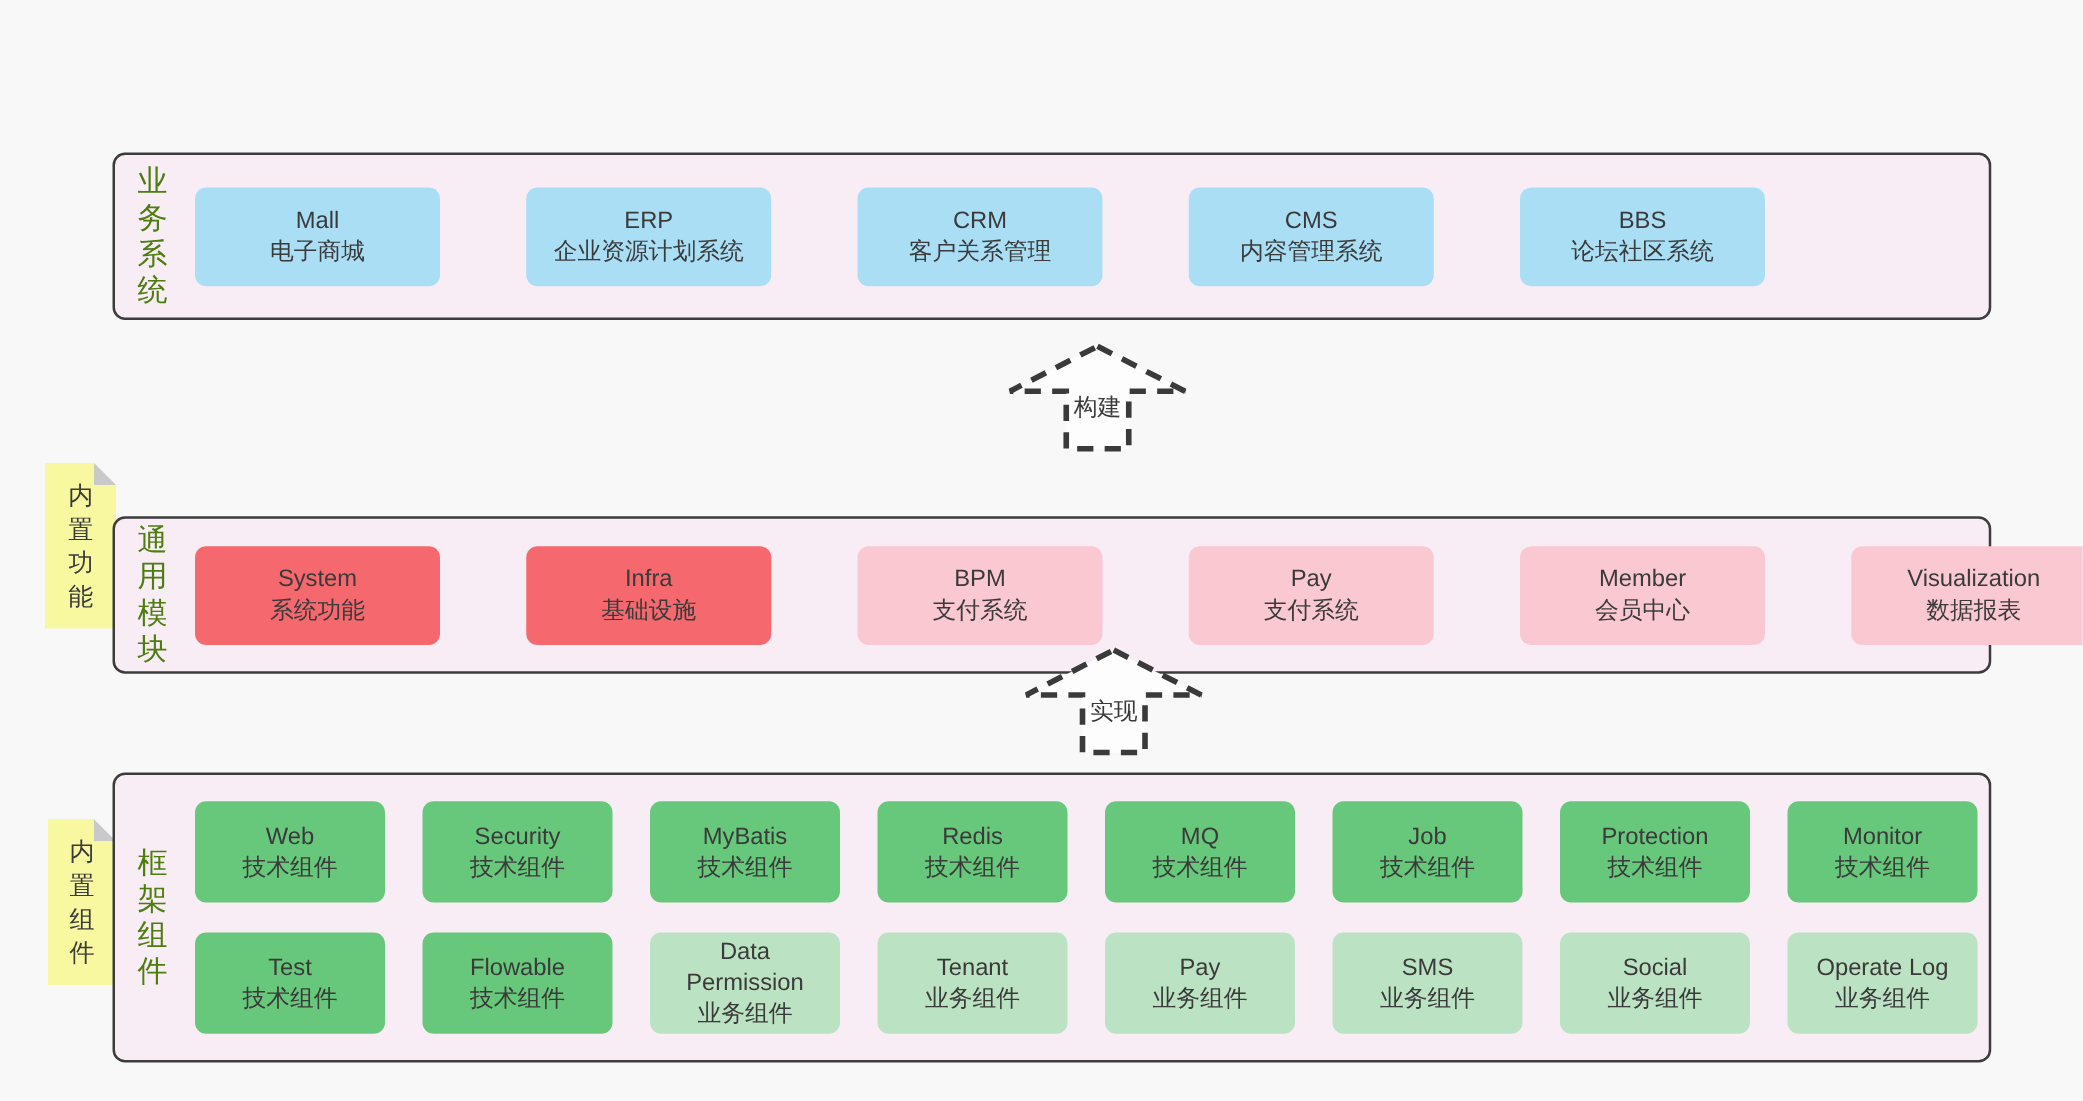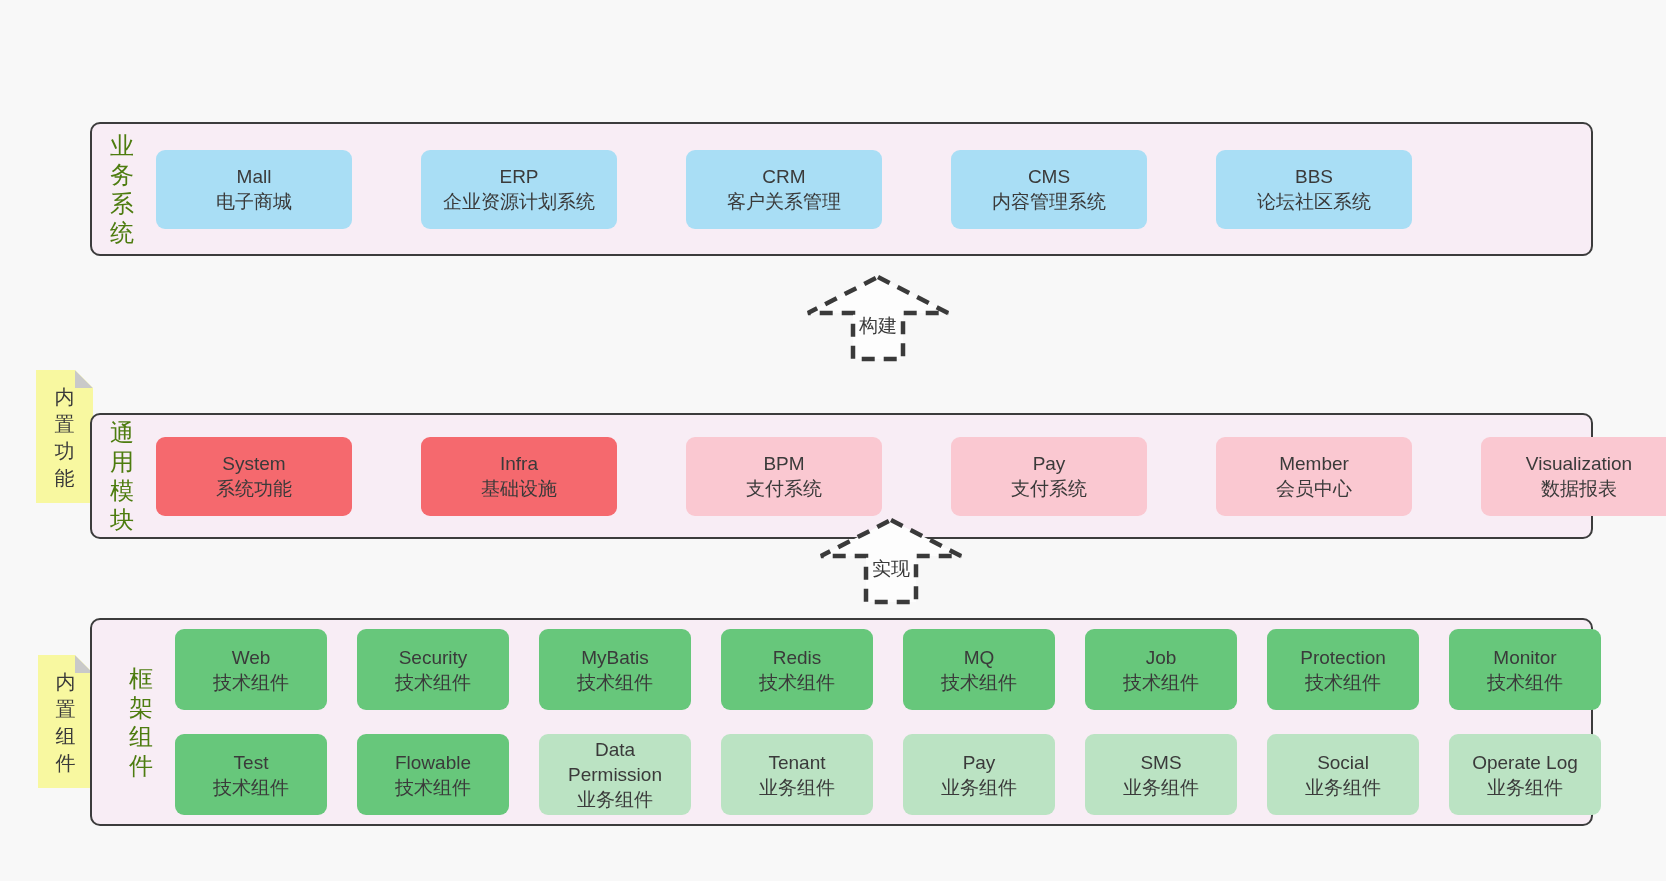--- a/index.html
+++ b/index.html
@@ -8,21 +8,21 @@
     background:#F8F8F8;color:#3A3A3A;
     font-family:"Liberation Sans","DejaVu Sans",sans-serif;
   }
   .panel{
     position:absolute;left:90px;width:1503px;box-sizing:border-box;
     background:#F8EDF5;border:2px solid #3C3C3C;border-radius:10px;
     display:flex;align-items:center;z-index:1;
   }
   #panel-business{top:122px;height:134px;}
   #panel-modules{top:373px;height:126px;margin-top:40px;}
-  #panel-components{top:618px;height:208px;padding-left:19px;}
+  #panel-components{top:618px;height:232px;}
   .panel-label{
     width:28px;margin-left:16px;flex:none;
     font-size:24px;line-height:29px;text-align:center;
     word-break:break-all;color:#4d7c0f;
   }
   .panel-content{display:flex;flex-direction:column;gap:24px;margin-left:20px;}
   .box-row{display:flex;gap:69px;}
   .box-row.tight{gap:30px;}
   .box{
     width:196px;height:79px;border-radius:9px;box-sizing:border-box;

